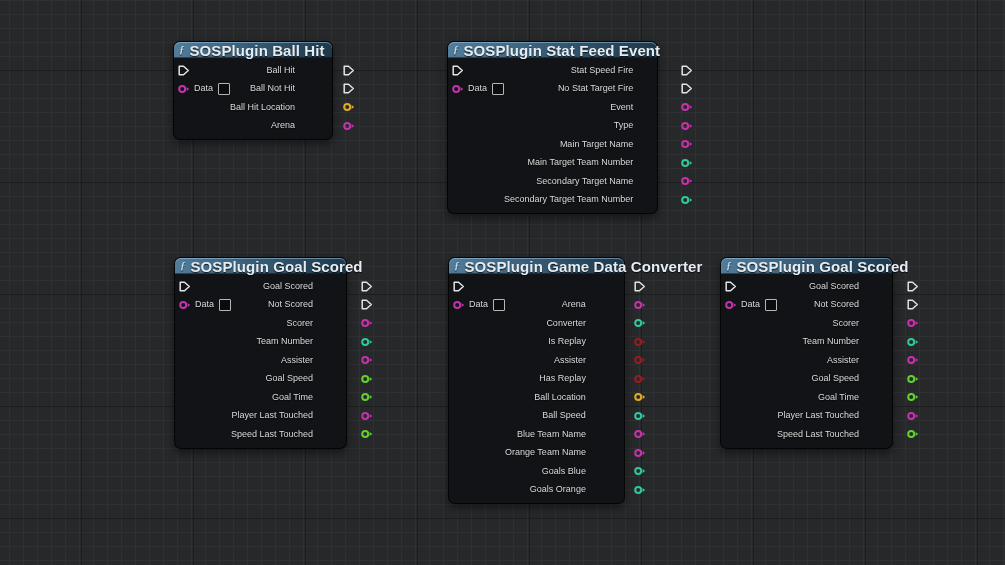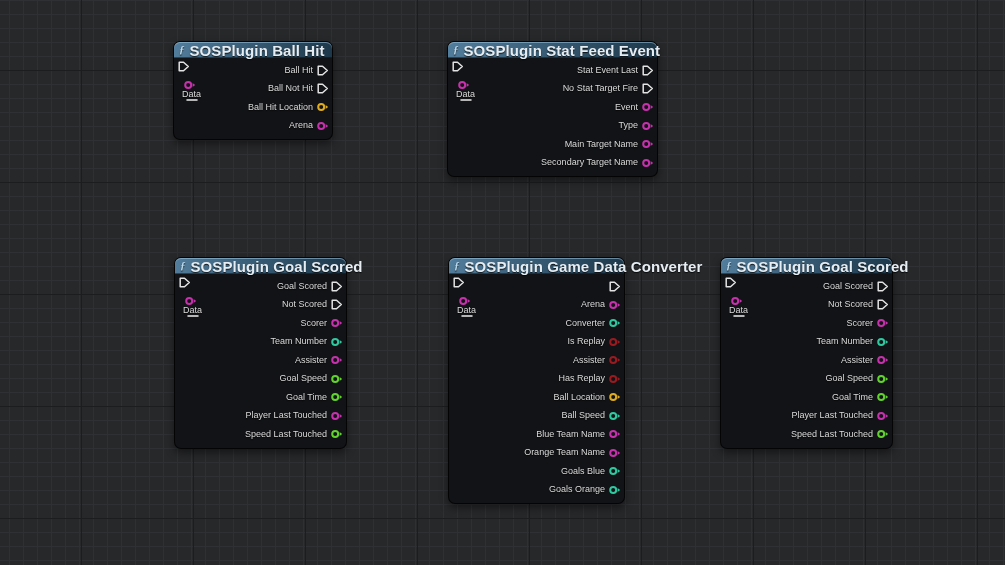--- a/index.html
+++ b/index.html
@@ -48,22 +48,22 @@
     display:flex;align-items:flex-start;
     padding:3px 0 4px 0;
   }
   .col{display:flex;flex-direction:column;}
   .col-in{align-items:flex-start;}
   .col-out{flex:1;align-items:flex-end;}
   .pin-row{
     height:18.5px;display:flex;align-items:center;
     white-space:nowrap;
   }
-  .col-in .pin-row{padding-left:4px;flex-direction:column;}
-  .col-out .pin-row{padding-right:3px;justify-content:flex-end;}
+  .col-in .pin-row{padding-left:4px;}
+  .col-out .pin-row{padding-right:3px;justify-content:flex-end;gap:44px;}
   .pin-label{
     color:#dadada;font-size:9px;line-height:1;
     text-shadow:0 1px 1px rgba(0,0,0,0.7);
   }
   .col-in .pin-label{margin-left:4px;}
   .col-out .pin-label{margin-right:4px;}
   .pin{display:flex;align-items:center;}
   .value-box{
     width:12px;height:12px;margin-left:5px;
     border:1px solid #b6b6b6;border-radius:1px;
@@ -158,21 +158,21 @@
                 <circle cx="4.2" cy="5" r="3" fill="none" stroke="#c532ab" stroke-width="2"></circle>
                 <path d="M8.6 2.9 L11.2 5 L8.6 7.1 z" fill="#c532ab"></path>
               </svg>
             </span>
             <span class="pin-label">Data</span>
             <span class="value-box"></span>
           </div>
         </div>
         <div class="col col-out">
           <div class="pin-row">
-            <span class="pin-label">Stat Event Last</span>
+            <span class="pin-label">Stat Speed Fire</span>
             <span class="pin">
               <svg width="12" height="11" viewBox="0 0 12 11">
                 <path d="M1.2 1.2 h4.3 l4.8 4.3 l-4.8 4.3 h-4.3 z" fill="none" stroke="#e3e3e3" stroke-width="1.5" stroke-linejoin="round"></path>
               </svg>
             </span>
           </div>
           <div class="pin-row">
             <span class="pin-label">No Stat Target Fire</span>
             <span class="pin">
               <svg width="12" height="11" viewBox="0 0 12 11">
@@ -201,25 +201,43 @@
           <div class="pin-row">
             <span class="pin-label">Main Target Name</span>
             <span class="pin">
               <svg width="12" height="10" viewBox="0 0 12 10">
                 <circle cx="4.2" cy="5" r="3" fill="none" stroke="#c532ab" stroke-width="2"></circle>
                 <path d="M8.6 2.9 L11.2 5 L8.6 7.1 z" fill="#c532ab"></path>
               </svg>
             </span>
           </div>
           <div class="pin-row">
+            <span class="pin-label">Main Target Team Number</span>
+            <span class="pin">
+              <svg width="12" height="10" viewBox="0 0 12 10">
+                <circle cx="4.2" cy="5" r="3" fill="none" stroke="#2fc89f" stroke-width="2"></circle>
+                <path d="M8.6 2.9 L11.2 5 L8.6 7.1 z" fill="#2fc89f"></path>
+              </svg>
+            </span>
+          </div>
+          <div class="pin-row">
             <span class="pin-label">Secondary Target Name</span>
             <span class="pin">
               <svg width="12" height="10" viewBox="0 0 12 10">
                 <circle cx="4.2" cy="5" r="3" fill="none" stroke="#c532ab" stroke-width="2"></circle>
                 <path d="M8.6 2.9 L11.2 5 L8.6 7.1 z" fill="#c532ab"></path>
+              </svg>
+            </span>
+          </div>
+          <div class="pin-row">
+            <span class="pin-label">Secondary Target Team Number</span>
+            <span class="pin">
+              <svg width="12" height="10" viewBox="0 0 12 10">
+                <circle cx="4.2" cy="5" r="3" fill="none" stroke="#2fc89f" stroke-width="2"></circle>
+                <path d="M8.6 2.9 L11.2 5 L8.6 7.1 z" fill="#2fc89f"></path>
               </svg>
             </span>
           </div>
         </div>
       </div>
     </div>
     <div class="bp-node" style="left: 174px; top: 257px; width: 173px;">
       <div class="node-header">
         <span class="ficon">ƒ</span>
         <span class="node-title">SOSPlugin Goal Scored</span>

